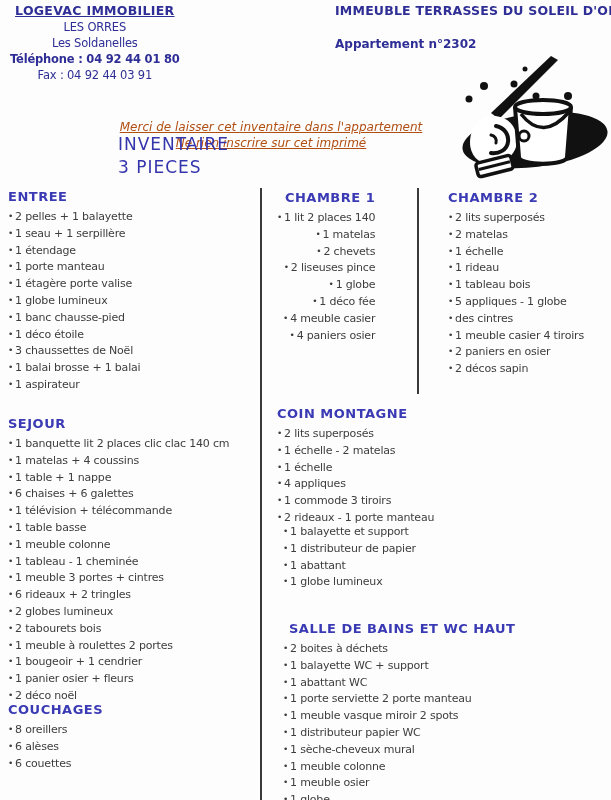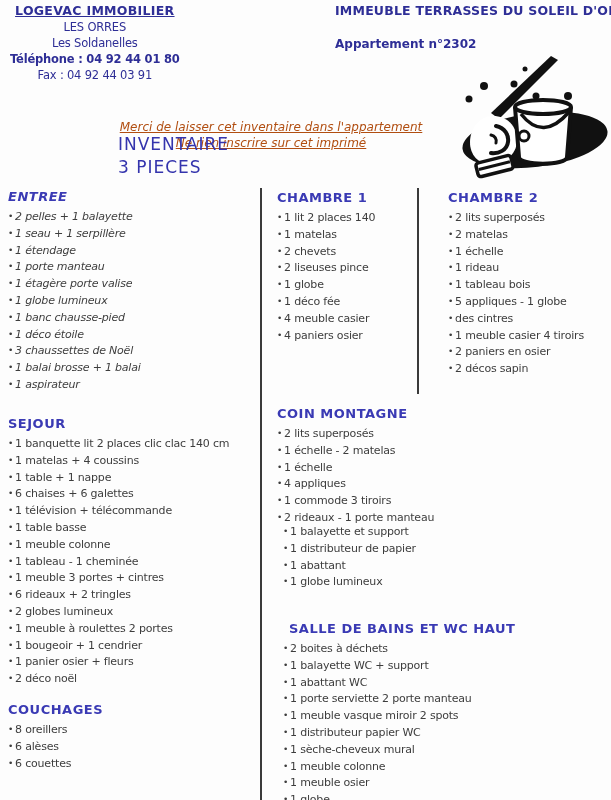--- a/index.html
+++ b/index.html
@@ -29,24 +29,24 @@
   .vline { position:absolute; width:1.5px; background:#3a3a3a; }
   .vline-left  { left:260px; top:188px; height:612px; }
   .vline-right { left:417px; top:188px; height:206px; }
   
   .section { position:absolute; white-space:nowrap; }
   .sec-title { font-size:13px; font-weight:bold; color:#3a3ab4; line-height:16px;
                letter-spacing:0.5px; margin-bottom:4px; }
   .indent .sec-title { padding-left:6px; }
   .item { font-size:11px; color:#3d3d3d; line-height:15.8px; letter-spacing:-0.2px; }
   .item::before { content:"•"; font-size:9px; margin-right:2px; position:relative; top:-1px; }
-  .sec-entree    { left:8px;   top:189px;font-style:italic; }
+  .sec-entree    { left:8px;   top:189px; }
   .sec-sejour    { left:8px;   top:416px; }
   .sec-couchages { left:8px;   top:702px; }
-  .sec-chambre1  { left:277px; top:190px; }
+  .sec-chambre1  { left:277px; top:190px;text-align:right; }
   .sec-coin      { left:277px; top:398px;margin-top:8px; }
   .sec-wcbas     { left:283px; top:524px; }
   .sec-sdb       { left:283px; top:621px; }
   .sec-chambre2  { left:448px; top:190px; }
 </style>
 </head>
 <body>
 
 <div class="page">
 
@@ -127,20 +127,21 @@
         <div class="item">1 matelas + 4 coussins</div>
         <div class="item">1 table + 1 nappe</div>
         <div class="item">6 chaises + 6 galettes</div>
         <div class="item">1 télévision + télécommande</div>
         <div class="item">1 table basse</div>
         <div class="item">1 meuble colonne</div>
         <div class="item">1 tableau - 1 cheminée</div>
         <div class="item">1 meuble 3 portes + cintres</div>
         <div class="item">6 rideaux + 2 tringles</div>
         <div class="item">2 globes lumineux</div>
+        <div class="item">2 tabourets bois</div>
         <div class="item">1 meuble à roulettes 2 portes</div>
         <div class="item">1 bougeoir + 1 cendrier</div>
         <div class="item">1 panier osier + fleurs</div>
         <div class="item">2 déco noël</div>
       </div>
   </div>
 
   <div class="section sec-couchages">
     <div class="sec-title">COUCHAGES</div>
     <div>

